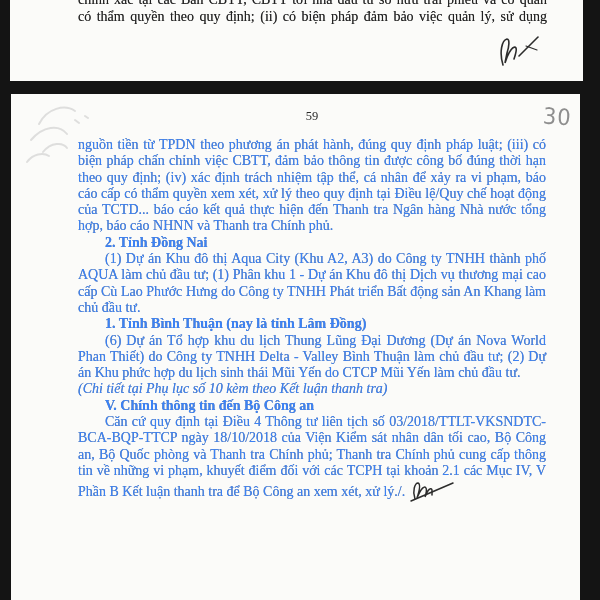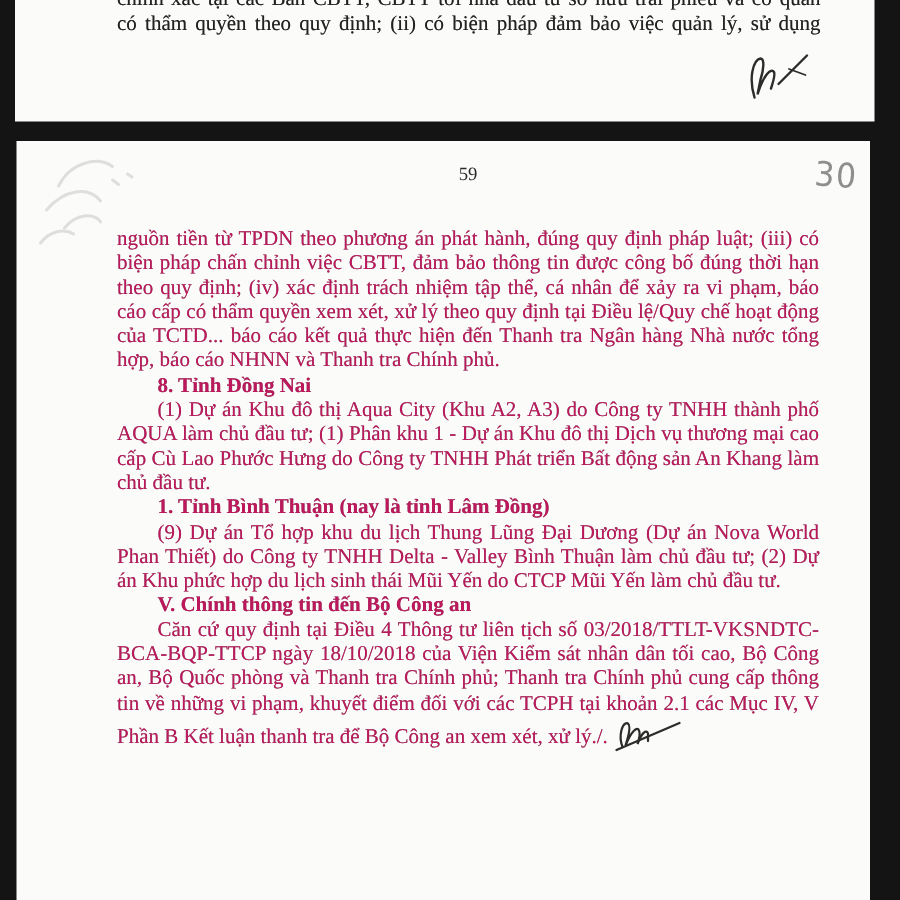--- a/index.html
+++ b/index.html
@@ -27,27 +27,27 @@
     text-shadow: 0 0 .4px rgba(20,20,20,.55);
   }
   .paraph1 { position: absolute; left: 483px; top: 32px; }
 
   
   #mainPage { left: 11px; top: 94px; width: 569px; height: 506px; overflow: hidden; }
   #mainPage .content { position: absolute; left: 67px; top: 15px; width: 468px; }
   .pageNum {
     text-align: center;
     font-size: 12.5px; color: #2a2a2a;
-    margin: 0 0 28px 0;
+    margin: 0 0 13px 0;
   }
   p.doc {
     margin: 0;
     font-size: 14px; line-height: 16.3px;
     text-align: justify;
-    color: #be185d;
+    color: #3b82f6;
     text-shadow: 0 0 .4px rgba(20,20,20,.55);
   }
   .ind { text-indent: 27px; }
   .b { font-weight: bold; }
   .mt6 { margin-top: 6px; }
   .mt7 { margin-top: 7px; }
   .mt5 { margin-top: 5px; }
   .mt4 { margin-top: 4px; }
   .caption { text-align: center; font-style: italic; text-indent: 0; }
 
@@ -92,28 +92,29 @@
     </svg>
 
     <div class="marginNote">30</div>
 
     <div class="content">
       <div class="pageNum">59</div>
 
       <p class="doc"><span>nguồn tiền từ TPDN theo phương án phát hành, đúng quy định pháp luật; (iii) có biện pháp chấn chỉnh việc CBTT, đảm bảo thông tin được công bố đúng thời hạn theo quy định; (iv) xác định trách nhiệm tập thể, cá nhân để xảy ra vi phạm, báo cáo cấp có thẩm quyền xem xét, xử lý theo quy định tại Điều lệ/Quy chế hoạt động của TCTD... báo cáo kết quả thực hiện đến Thanh tra Ngân hàng Nhà nước tổng hợp, báo cáo NHNN và Thanh tra Chính phủ.</span></p>
 
 
-      <p class="doc b ind mt7"><span>8. Tỉnh Đồng Nai</span></p>
+      <p class="doc b ind mt7"><span>2. Tỉnh Đồng Nai</span></p>
 
       <p class="doc ind mt4"><span>(1) Dự án Khu đô thị Aqua City (Khu A2, A3) do Công ty TNHH thành phố AQUA làm chủ đầu tư; (1) Phân khu 1 - Dự án Khu đô thị Dịch vụ thương mại cao cấp Cù Lao Phước Hưng do Công ty TNHH Phát triển Bất động sản An Khang làm chủ đầu tư.</span></p>
 
       <p class="doc b ind mt7"><span>1. Tỉnh Bình Thuận (nay là tỉnh Lâm Đồng)</span></p>
 
-      <p class="doc ind mt4"><span>(9) Dự án Tổ hợp khu du lịch Thung Lũng Đại Dương (Dự án Nova World Phan Thiết) do Công ty TNHH Delta - Valley Bình Thuận làm chủ đầu tư; (2) Dự án Khu phức hợp du lịch sinh thái Mũi Yến do CTCP Mũi Yến làm chủ đầu tư.</span></p>
+      <p class="doc ind mt4"><span>(6) Dự án Tổ hợp khu du lịch Thung Lũng Đại Dương (Dự án Nova World Phan Thiết) do Công ty TNHH Delta - Valley Bình Thuận làm chủ đầu tư; (2) Dự án Khu phức hợp du lịch sinh thái Mũi Yến do CTCP Mũi Yến làm chủ đầu tư.</span></p>
 
+      <p class="doc caption mt5"><span>(Chi tiết tại Phụ lục số 10 kèm theo Kết luận thanh tra)</span></p>
 
       <p class="doc b ind mt6"><span>V. Chính thông tin đến Bộ Công an</span></p>
 
       <p class="doc ind mt4"><span>Căn cứ quy định tại Điều 4 Thông tư liên tịch số 03/2018/TTLT-VKSNDTC-BCA-BQP-TTCP ngày 18/10/2018 của Viện Kiểm sát nhân dân tối cao, Bộ Công an, Bộ Quốc phòng và Thanh tra Chính phủ; Thanh tra Chính phủ cung cấp thông tin về những vi phạm, khuyết điểm đối với các TCPH tại khoản 2.1 các Mục IV, V Phần B Kết luận thanh tra để Bộ Công an xem xét, xử lý./.</span><svg class="paraph2" width="48" height="24" viewBox="0 0 48 24">
           <path d="M7,20 C4,12 7,4 10,4 C13,5 11,13 9,19 C13,9 17,6 18,9 C19,11 18,15 17,18 C20,10 23,8 24,11 L24,16" fill="none" stroke="#2c2c2c" stroke-width="1.5" stroke-linecap="round"></path>
           <path d="M3,22 L45,4" fill="none" stroke="#2c2c2c" stroke-width="1.5" stroke-linecap="round"></path>
         </svg></p>
     </div>
   </section>
 </div>

